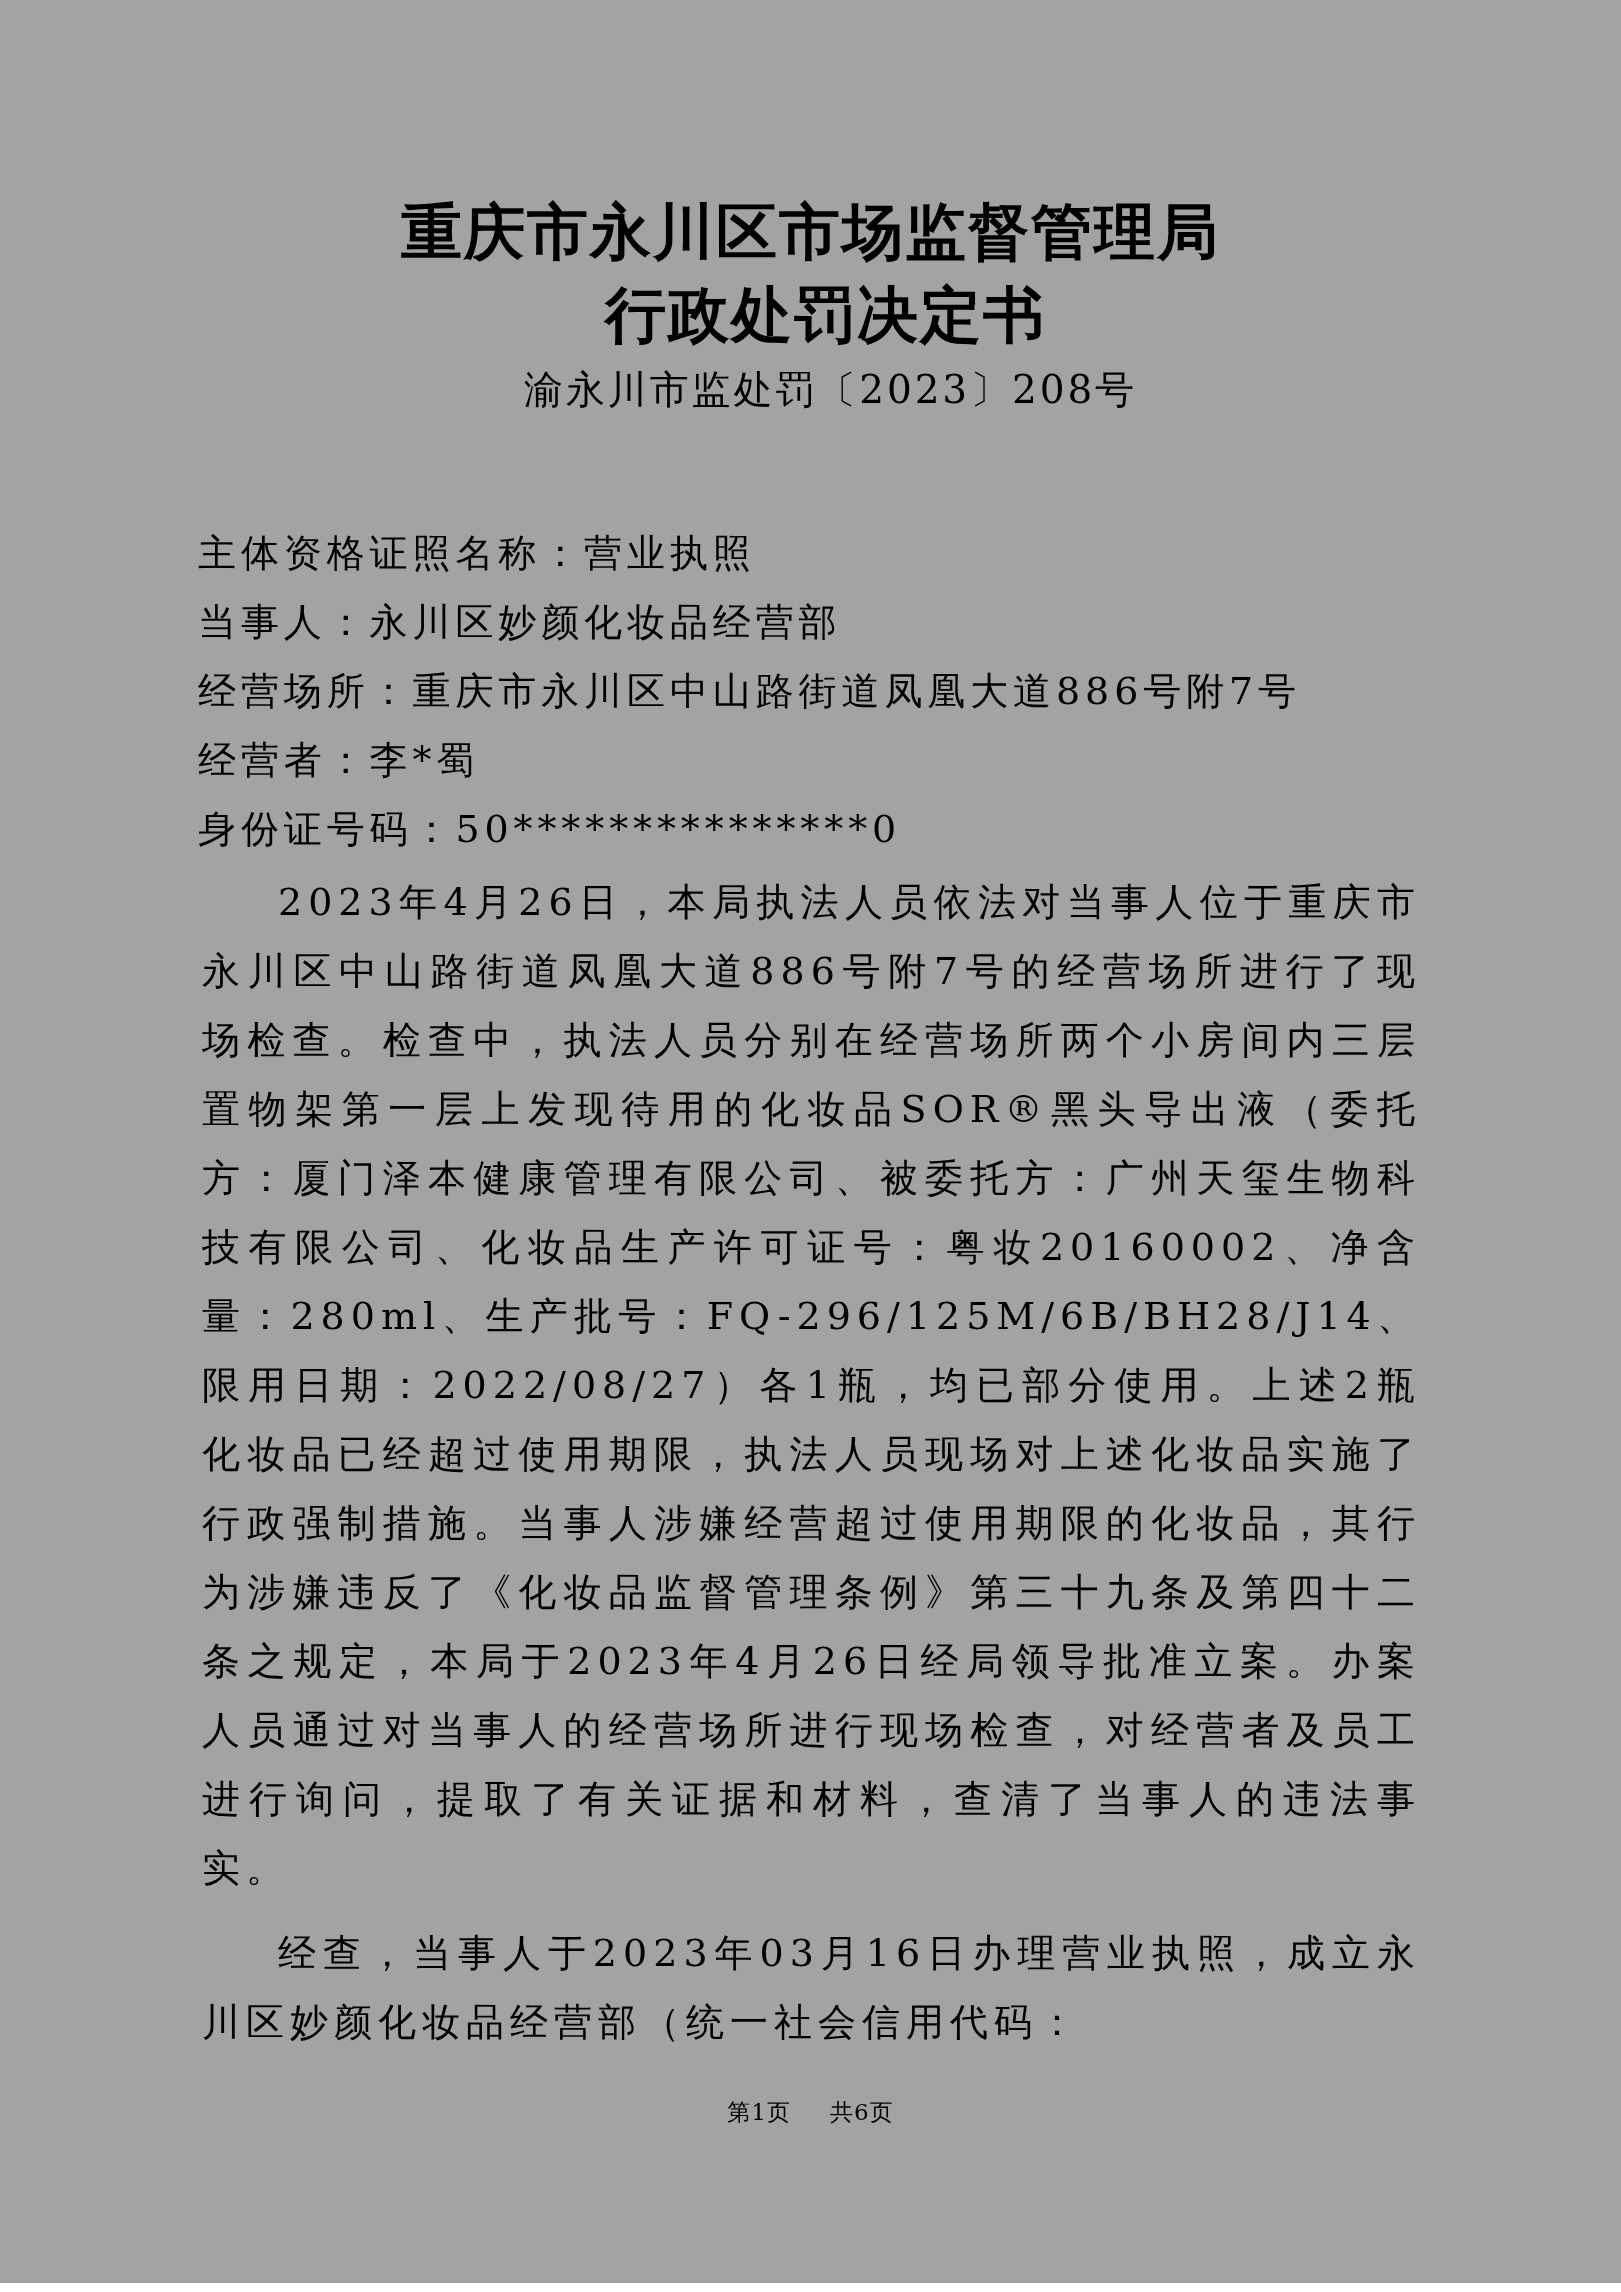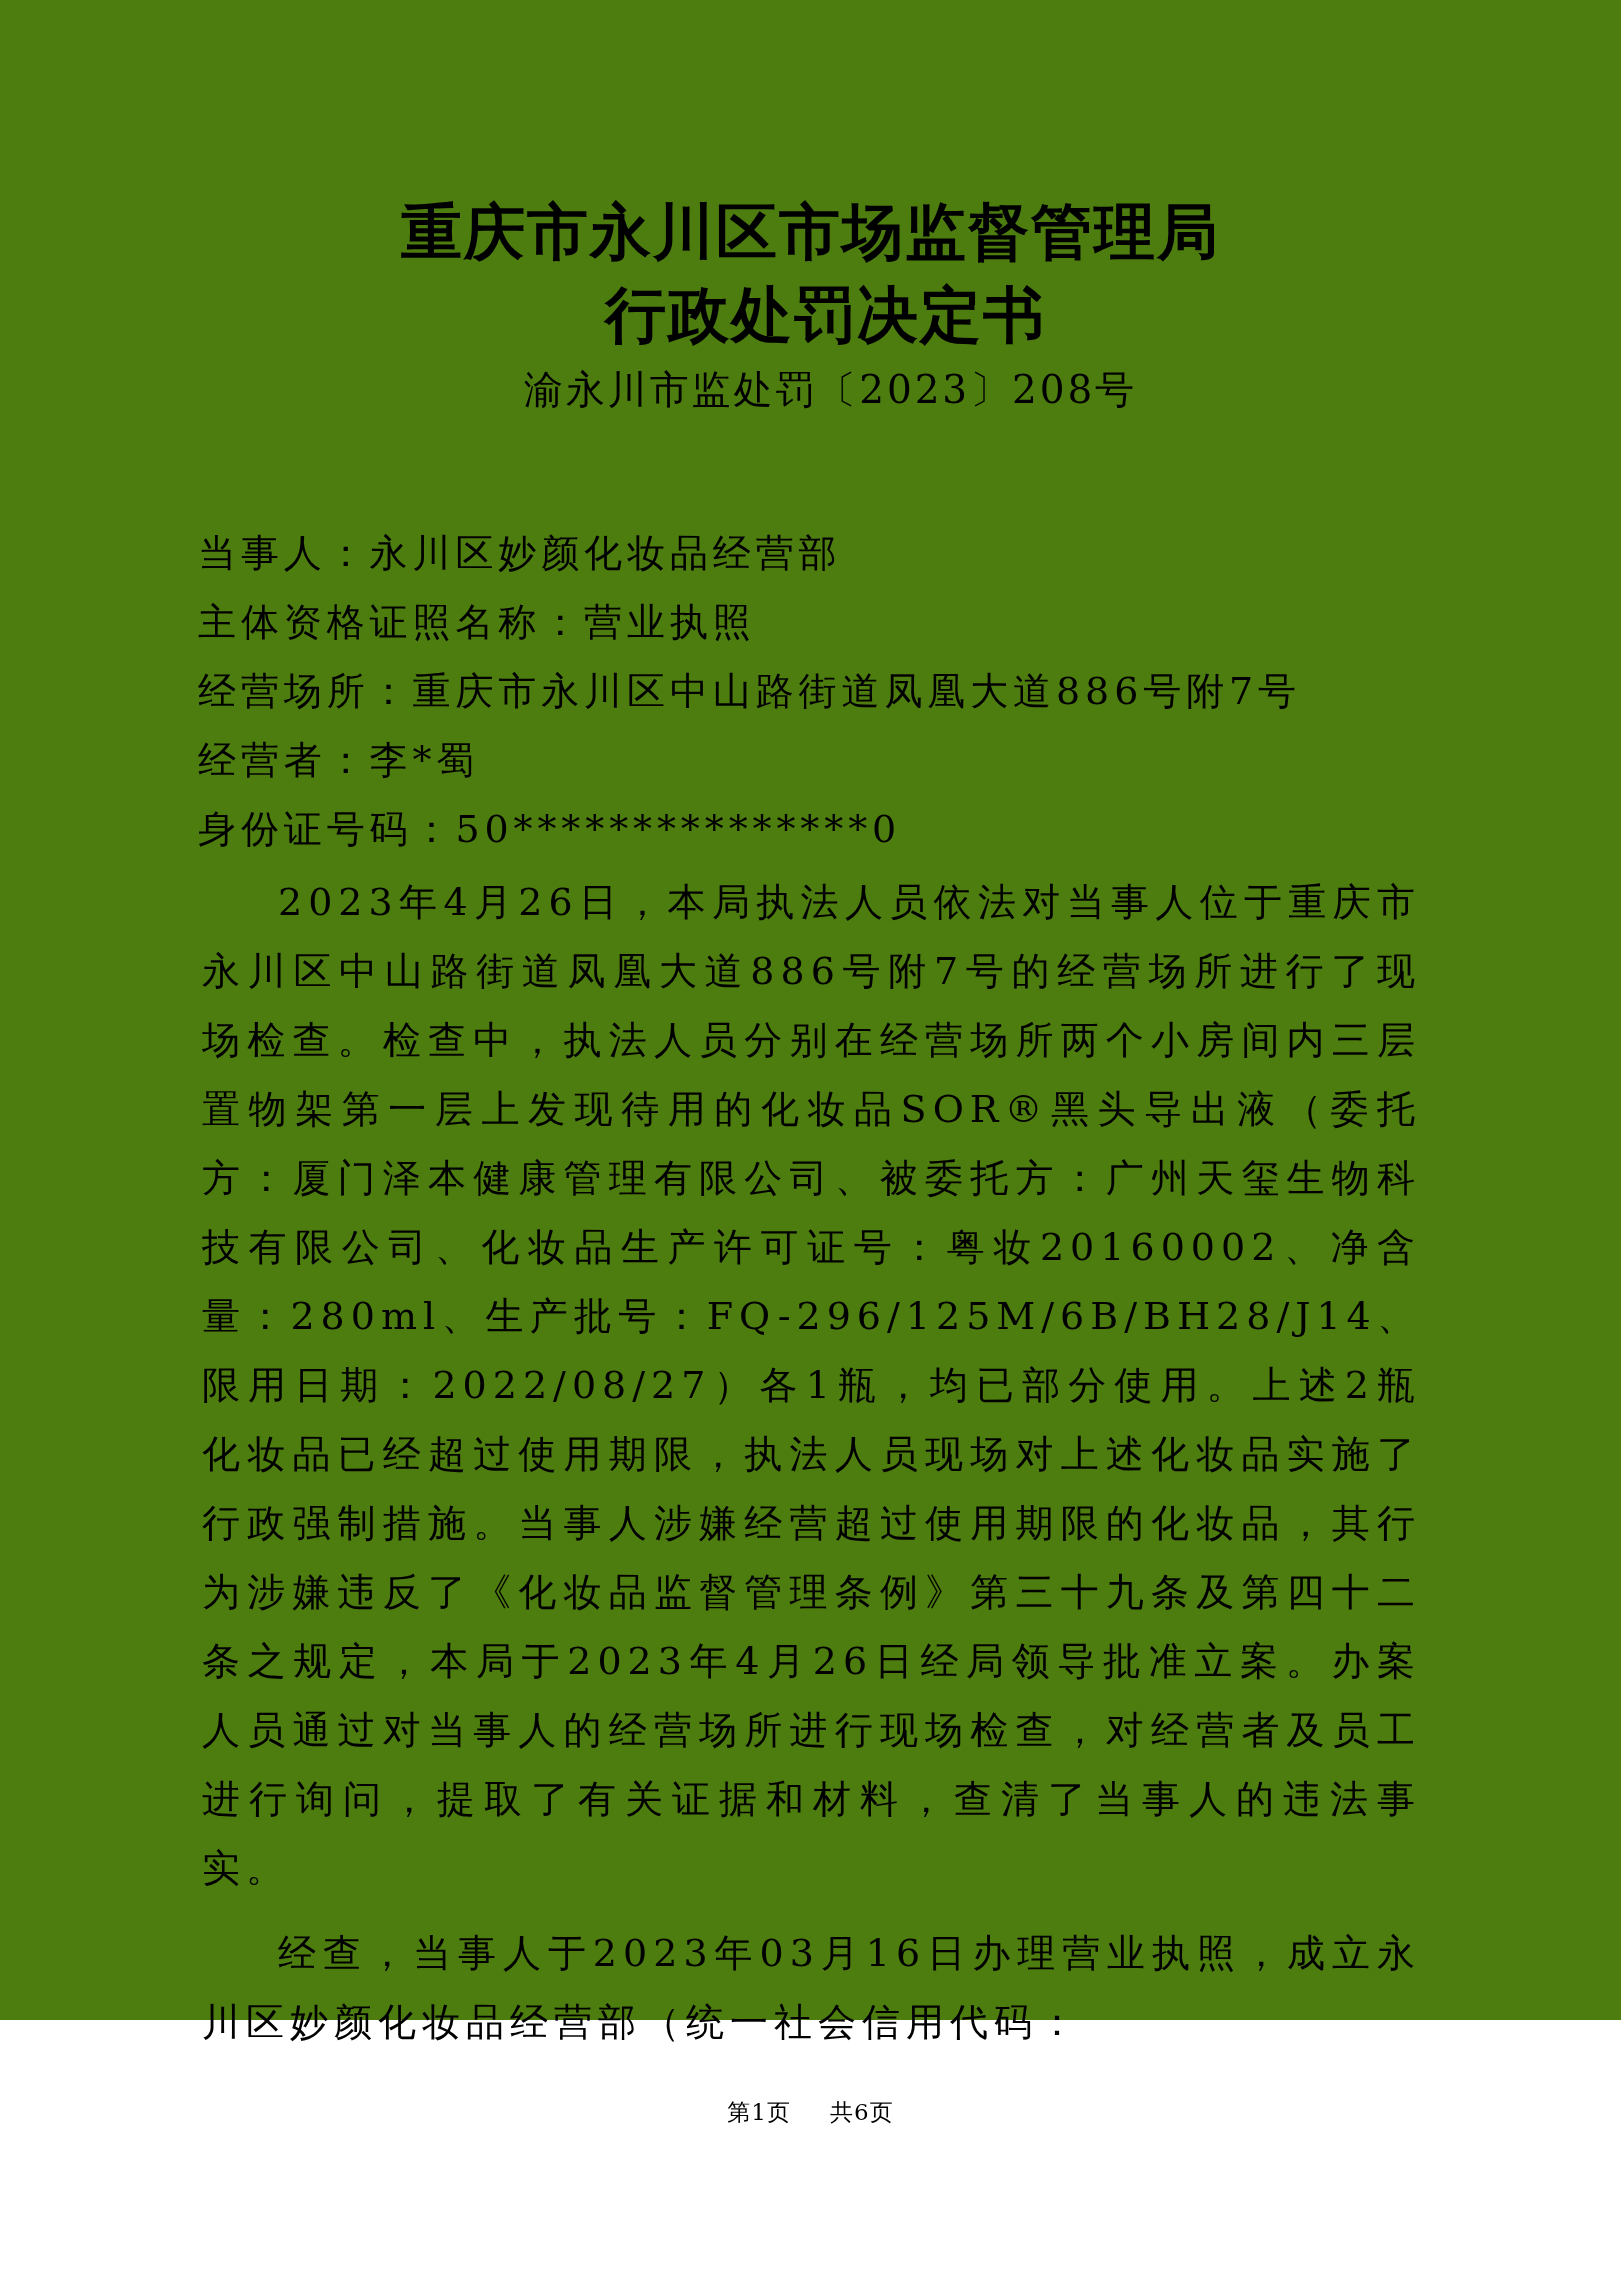--- a/index.html
+++ b/index.html
@@ -12,22 +12,22 @@
       height: 2293px;
       position: relative;
       overflow: hidden;
       color: #000000;
       font-family: "DejaVu Serif", "Liberation Serif", serif;
     }
     .page {
       position: absolute;
       left: 0; top: 0;
       width: 1621px;
-      height: 2020px;
-      background: #4d7c0f;
+      height: 2283px;
+      background: #a3a3a3;
     }
     .title {
       position: absolute;
       left: 0;
       width: 1621px;
       text-align: center;
       font-family: "DejaVu Serif", "Liberation Serif", serif;
       font-weight: bold;
       font-size: 61px;
       line-height: 71px;
@@ -81,24 +81,24 @@
 <body>
 
 <div class="page">
 
   <div class="title line1">重庆市永川区市场监督管理局</div>
   <div class="title line2">行政处罚决定书</div>
   <div class="docno">渝永川市监处罚〔2023〕208号</div>
 
   <div class="body-block">
     <div class="field">
-      <span>当事人：</span><span>永川区妙颜化妆品经营部</span>
+      <span>主体资格证照名称：</span><span>营业执照</span>
     </div>
     <div class="field">
-      <span>主体资格证照名称：</span><span>营业执照</span>
+      <span>当事人：</span><span>永川区妙颜化妆品经营部</span>
     </div>
     <div class="field">
       <span>经营场所：</span><span>重庆市永川区中山路街道凤凰大道886号附7号</span>
     </div>
     <div class="field">
       <span>经营者：</span><span>李*蜀</span>
     </div>
     <div class="field">
       <span>身份证号码：</span><span>50***************0</span>
     </div>

